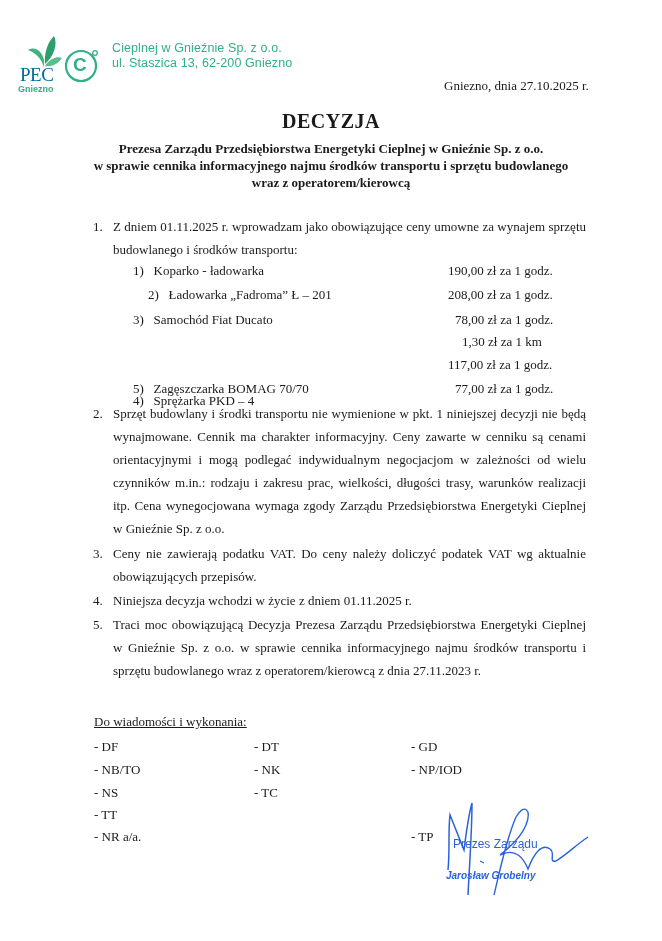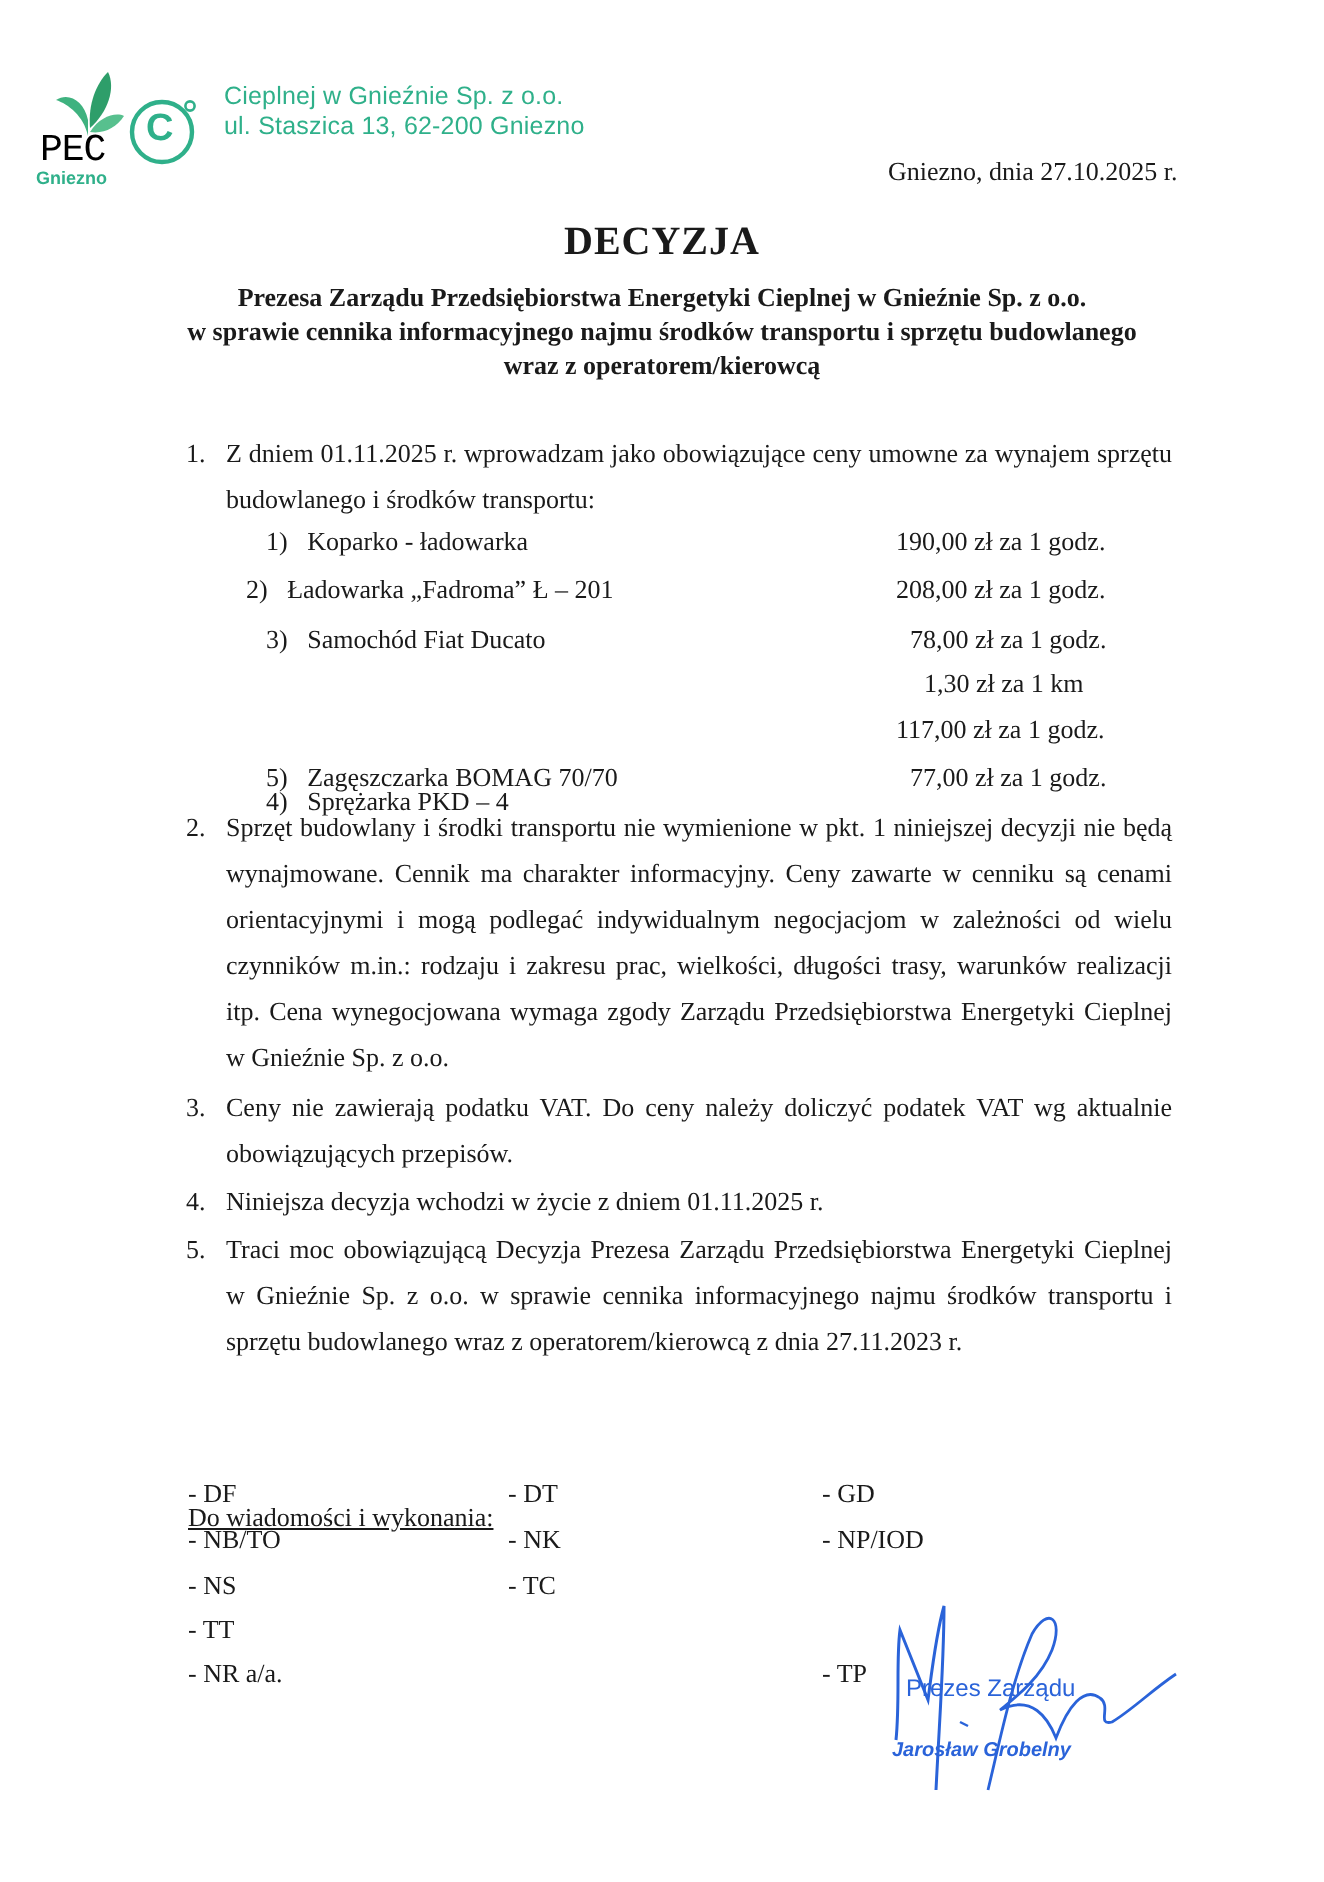--- a/index.html
+++ b/index.html
@@ -18,21 +18,21 @@
 </style>
 </head>
 <body>
 
 <div class="abs" style="left:18px;top:34px;width:50px;height:60px;">
   <svg width="40" height="36" viewBox="0 0 40 36" style="position:absolute;left:6px;top:0;">
     <path d="M20 34 C18 24 10 18 4 16 C10 12 18 16 20 26 Z" fill="#3fb27f"></path>
     <path d="M21 30 C20 18 24 8 30 2 C34 10 30 22 21 30 Z" fill="#2e9e6a"></path>
     <path d="M21 32 C26 24 34 22 38 24 C34 30 28 33 21 32 Z" fill="#57c08e"></path>
   </svg>
-  <div style="position:absolute;left:2px;top:30px;font-family:Liberation Mono, monospace;font-size:19px;color:#000000;letter-spacing:-0.5px;">PEC</div>
+  <div style="position:absolute;left:2px;top:30px;font-family:Liberation Serif, serif;font-size:19px;color:#0369a1;letter-spacing:-0.5px;">PEC</div>
   <div style="position:absolute;left:0px;top:50px;font-family:'Liberation Sans',sans-serif;font-size:9px;font-weight:bold;color:#2fb08a;">Gniezno</div>
 </div>
 <div class="abs" style="left:64px;top:47px;width:34px;height:34px;">
   <svg width="36" height="36" viewBox="0 0 36 36">
     <circle cx="17" cy="19" r="15" fill="none" stroke="#2fb08a" stroke-width="2.2"></circle>
     <circle cx="31" cy="6" r="2.3" fill="#fff" stroke="#2fb08a" stroke-width="1.3"></circle>
   </svg>
   <span style="position:absolute;left:9px;top:7px;font-family:'Liberation Sans',sans-serif;font-weight:bold;font-size:19px;color:#2fb08a;">C</span>
 </div>
 <div class="abs logo-text" style="left:112px;top:41px;">
@@ -53,21 +53,21 @@
   <span>Z dniem 01.11.2025 r. wprowadzam jako obowiązujące ceny umowne za wynajem sprzętu budowlanego i środków transportu:</span>
 </div>
 
 <div>
   <div class="item-row" style="left:133px;top:263px;">
     <span>1)</span>&nbsp;&nbsp;
     <span>Koparko - ładowarka</span>
   </div>
   <div class="item-row" style="left:448px;top:263px;">190,00 zł za 1 godz.</div>
 
-  <div class="item-row" style="left:123px;top:287px;">
+  <div class="item-row" style="left:148px;top:287px;">
     <span>2)</span>&nbsp;&nbsp;
     <span>Ładowarka „Fadroma” Ł – 201</span>
   </div>
   <div class="item-row" style="left:448px;top:287px;">208,00 zł za 1 godz.</div>
 
   <div class="item-row" style="left:133px;top:312px;">
     <span>3)</span>&nbsp;&nbsp;
     <span>Samochód Fiat Ducato</span>
   </div>
   <div class="item-row" style="left:455px;top:312px;">78,00 zł za 1 godz.</div>
@@ -99,21 +99,21 @@
 <div class="abs para" style="left:113px;top:589px;width:473px;">
   <span class="num">4.</span>
   <span>Niniejsza decyzja wchodzi w życie z dniem 01.11.2025 r.</span>
 </div>
 
 <div class="abs para" style="left:113px;top:613px;width:473px;">
   <span class="num">5.</span>
   <span>Traci moc obowiązującą Decyzja Prezesa Zarządu Przedsiębiorstwa Energetyki Cieplnej w Gnieźnie Sp. z o.o. w sprawie cennika informacyjnego najmu środków transportu i sprzętu budowlanego wraz z operatorem/kierowcą z dnia 27.11.2023 r.</span>
 </div>
 
-<div class="dist" style="left:94px;top:714px;text-decoration:underline;margin-top:37px;">Do wiadomości i wykonania:</div>
+<div class="dist" style="left:94px;top:714px;text-decoration:underline;">Do wiadomości i wykonania:</div>
 
 <div class="dist" style="left:94px;top:739px;">- DF</div>
 <div class="dist" style="left:94px;top:762px;">- NB/TO</div>
 <div class="dist" style="left:94px;top:785px;">- NS</div>
 <div class="dist" style="left:94px;top:807px;">- TT</div>
 <div class="dist" style="left:94px;top:829px;">- NR a/a.</div>
 
 <div class="dist" style="left:254px;top:739px;">- DT</div>
 <div class="dist" style="left:254px;top:762px;">- NK</div>
 <div class="dist" style="left:254px;top:785px;">- TC</div>

